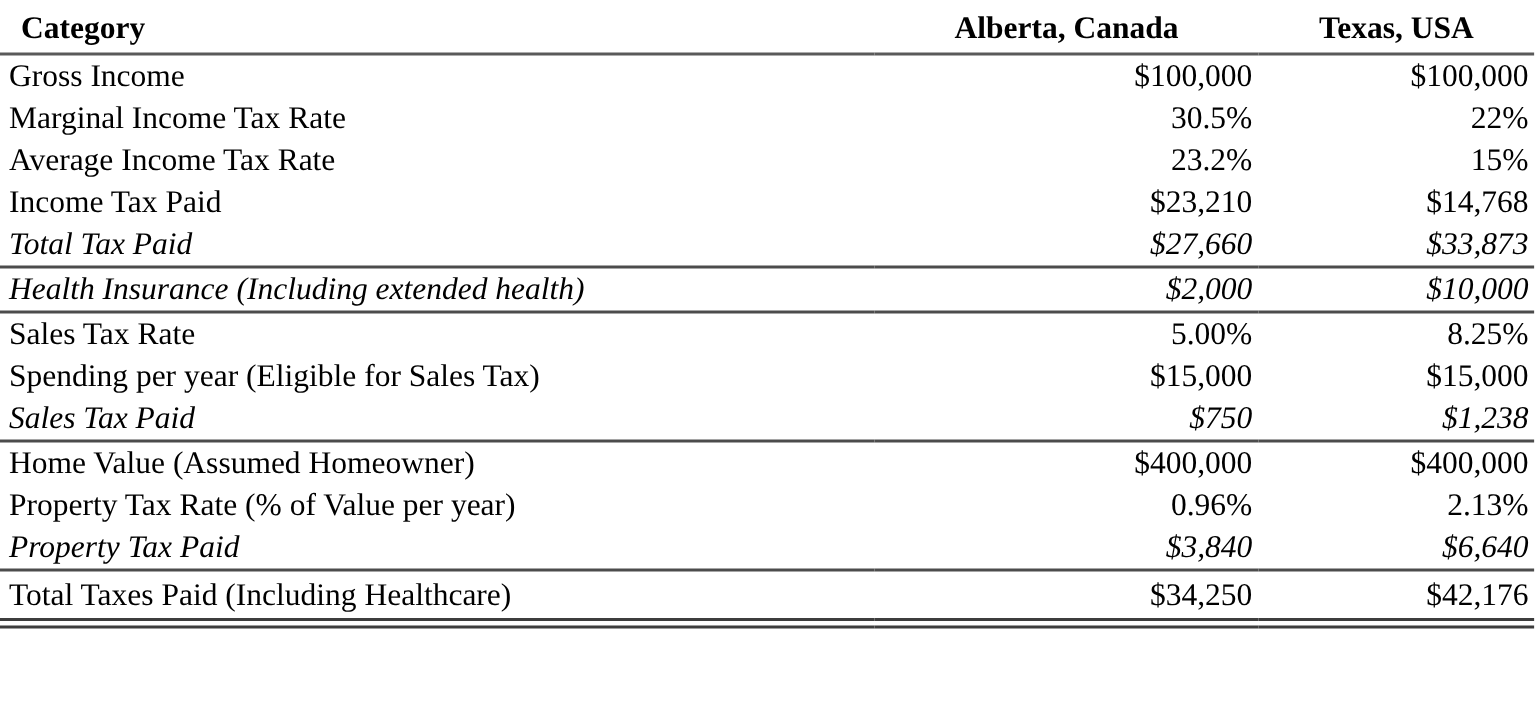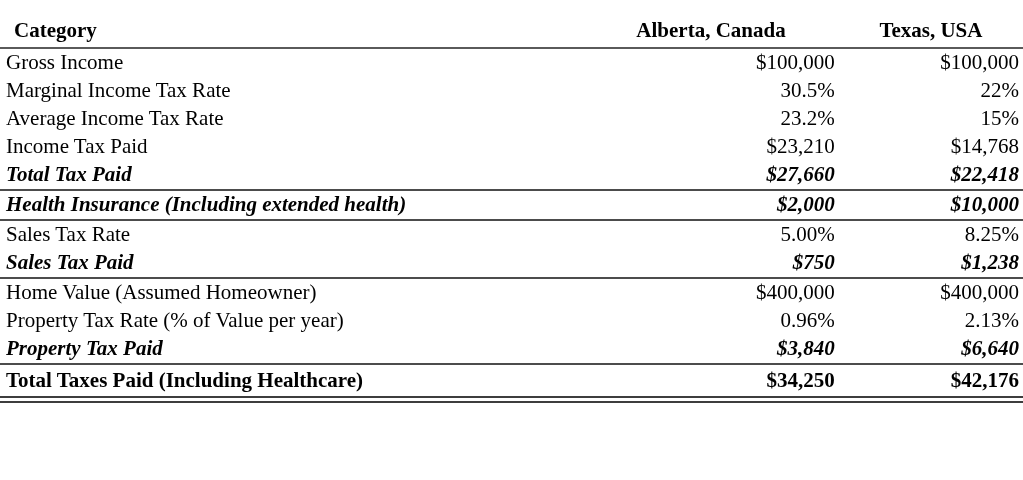--- a/index.html
+++ b/index.html
@@ -24,21 +24,21 @@
   }
   col.col-category { width: 57%; }
   col.col-alberta  { width: 25%; }
   col.col-texas    { width: 18%; }
 
   thead th {
     font-weight: bold;
     text-align: center;
     vertical-align: bottom;
     height: 30px;
-    padding: 14px 4px 3px 4px;
+    padding: 2px 4px 3px 4px;
     border-bottom: 2px solid #5a5a5a;
     white-space: nowrap;
     overflow: hidden;
   }
   thead th.cat-head {
     text-align: left;
     padding-left: 14px;
   }
 
   tbody td {
@@ -48,25 +48,25 @@
     vertical-align: middle;
     white-space: nowrap;
     overflow: hidden;
   }
   tbody td:first-child {
     text-align: left;
     padding-left: 6px;
   }
 
   tr.bold-italic td {
-    font-weight: bold;
+    font-weight: normal;
     font-style: italic;
   }
   tr.bold td {
-    font-weight: bold;
+    font-weight: normal;
   }
   tr.section-end td {
     border-bottom: 2px solid #4c4c4c;
   }
   tr.grand-total td {
     border-bottom: 7px double #3d3d3d;
     height: 29px;
   }
 </style>
 </head>
@@ -103,31 +103,36 @@
           <td>15%</td>
         </tr>
         <tr class="normal">
           <td>Income Tax Paid</td>
           <td>$23,210</td>
           <td>$14,768</td>
         </tr>
         <tr class="bold-italic section-end">
           <td>Total Tax Paid</td>
           <td>$27,660</td>
-          <td>$22,418</td>
+          <td>$33,873</td>
         </tr>
         <tr class="bold-italic section-end">
           <td>Health Insurance (Including extended health)</td>
           <td>$2,000</td>
           <td>$10,000</td>
         </tr>
         <tr class="normal">
           <td>Sales Tax Rate</td>
           <td>5.00%</td>
           <td>8.25%</td>
+        </tr>
+        <tr class="normal">
+          <td>Spending per year (Eligible for Sales Tax)</td>
+          <td>$15,000</td>
+          <td>$15,000</td>
         </tr>
         <tr class="bold-italic section-end">
           <td>Sales Tax Paid</td>
           <td>$750</td>
           <td>$1,238</td>
         </tr>
         <tr class="normal">
           <td>Home Value (Assumed Homeowner)</td>
           <td>$400,000</td>
           <td>$400,000</td>

